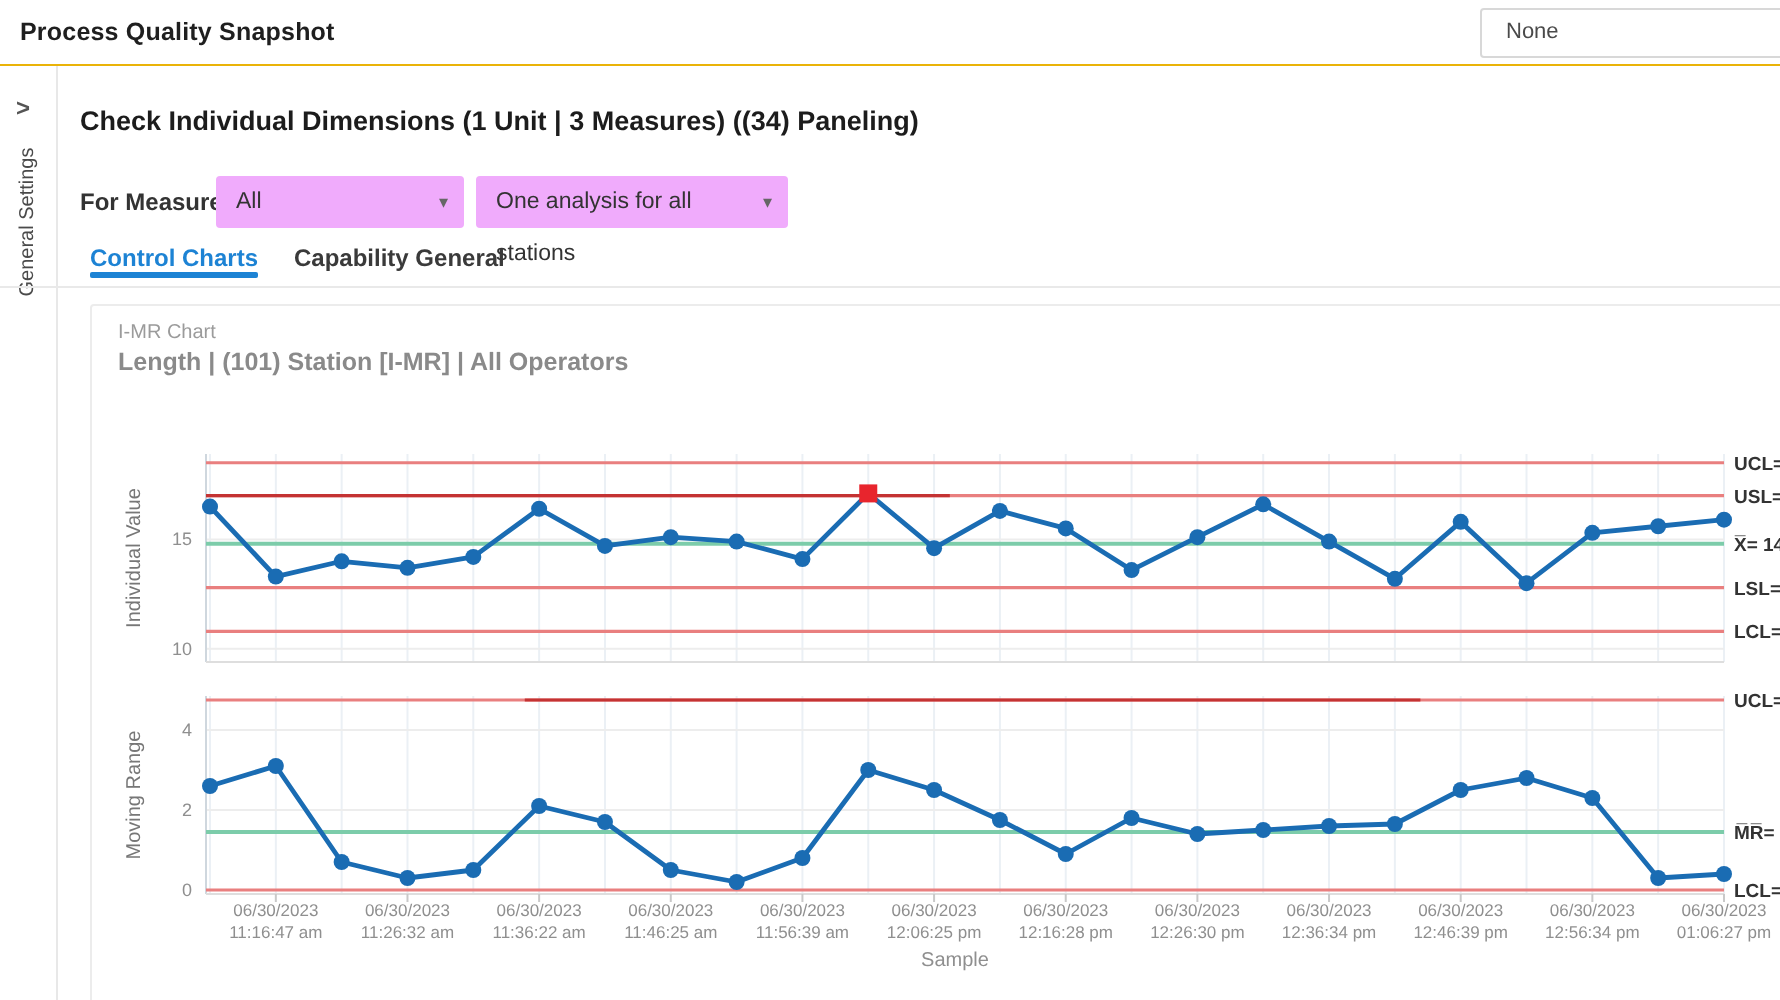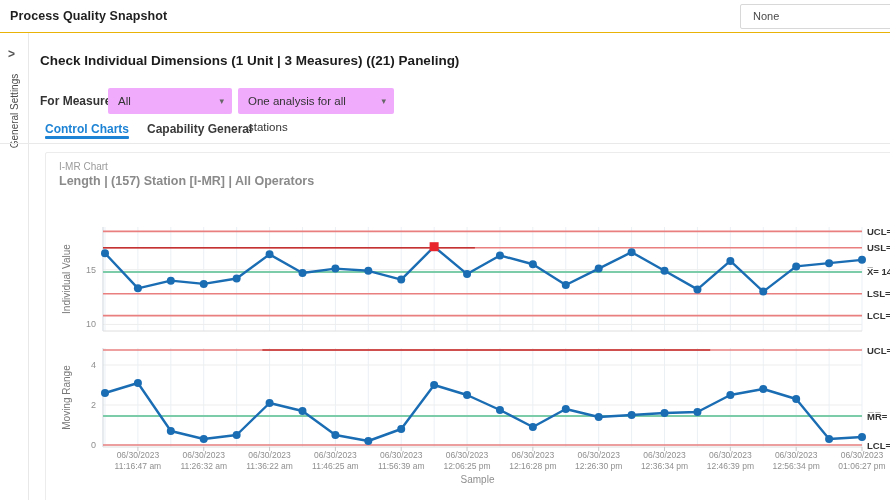--- a/index.html
+++ b/index.html
@@ -46,41 +46,41 @@
   <div class="app-title">Process Quality Snapshot</div>
   <div class="none-box">None</div>
 </div>
 
 <div class="layout">
   <div class="side-rail">
     <span class="rail-chevron">&gt;</span>
     <span class="rail-label">General Settings</span>
   </div>
 
-  <div class="section-title">Check Individual Dimensions (1 Unit | 3 Measures) ((21) Paneling)</div>
+  <div class="section-title">Check Individual Dimensions (1 Unit | 3 Measures) ((34) Paneling)</div>
 
   <span class="fm-label">For Measure:</span>
   <div class="dropdown dd1">
     <span>All</span>
     <span class="caret">▾</span>
   </div>
   <div class="dropdown dd2">
     <span>One analysis for all stations</span>
     <span class="caret">▾</span>
   </div>
 
   <div class="tabs">
     <div class="tab active">Control Charts</div>
     <div class="tab">Capability General</div>
   </div>
   <div class="tabs-divider"></div>
 
   <div class="chart-card">
     <div class="chart-type">I-MR Chart</div>
-    <div class="chart-subtitle">Length | (157) Station [I-MR] | All Operators</div>
+    <div class="chart-subtitle">Length | (101) Station [I-MR] | All Operators</div>
   </div>
 </div>
 
 <svg id="charts-svg" viewBox="0 0 890 500">
     <line x1="105" y1="227" x2="105" y2="331" stroke="#ebf0f5" stroke-width="1"></line>
     <line x1="137.91304347826087" y1="227" x2="137.91304347826087" y2="331" stroke="#ebf0f5" stroke-width="1"></line>
     <line x1="170.82608695652175" y1="227" x2="170.82608695652175" y2="331" stroke="#ebf0f5" stroke-width="1"></line>
     <line x1="203.73913043478262" y1="227" x2="203.73913043478262" y2="331" stroke="#ebf0f5" stroke-width="1"></line>
     <line x1="236.65217391304347" y1="227" x2="236.65217391304347" y2="331" stroke="#ebf0f5" stroke-width="1"></line>
     <line x1="269.5652173913044" y1="227" x2="269.5652173913044" y2="331" stroke="#ebf0f5" stroke-width="1"></line>

